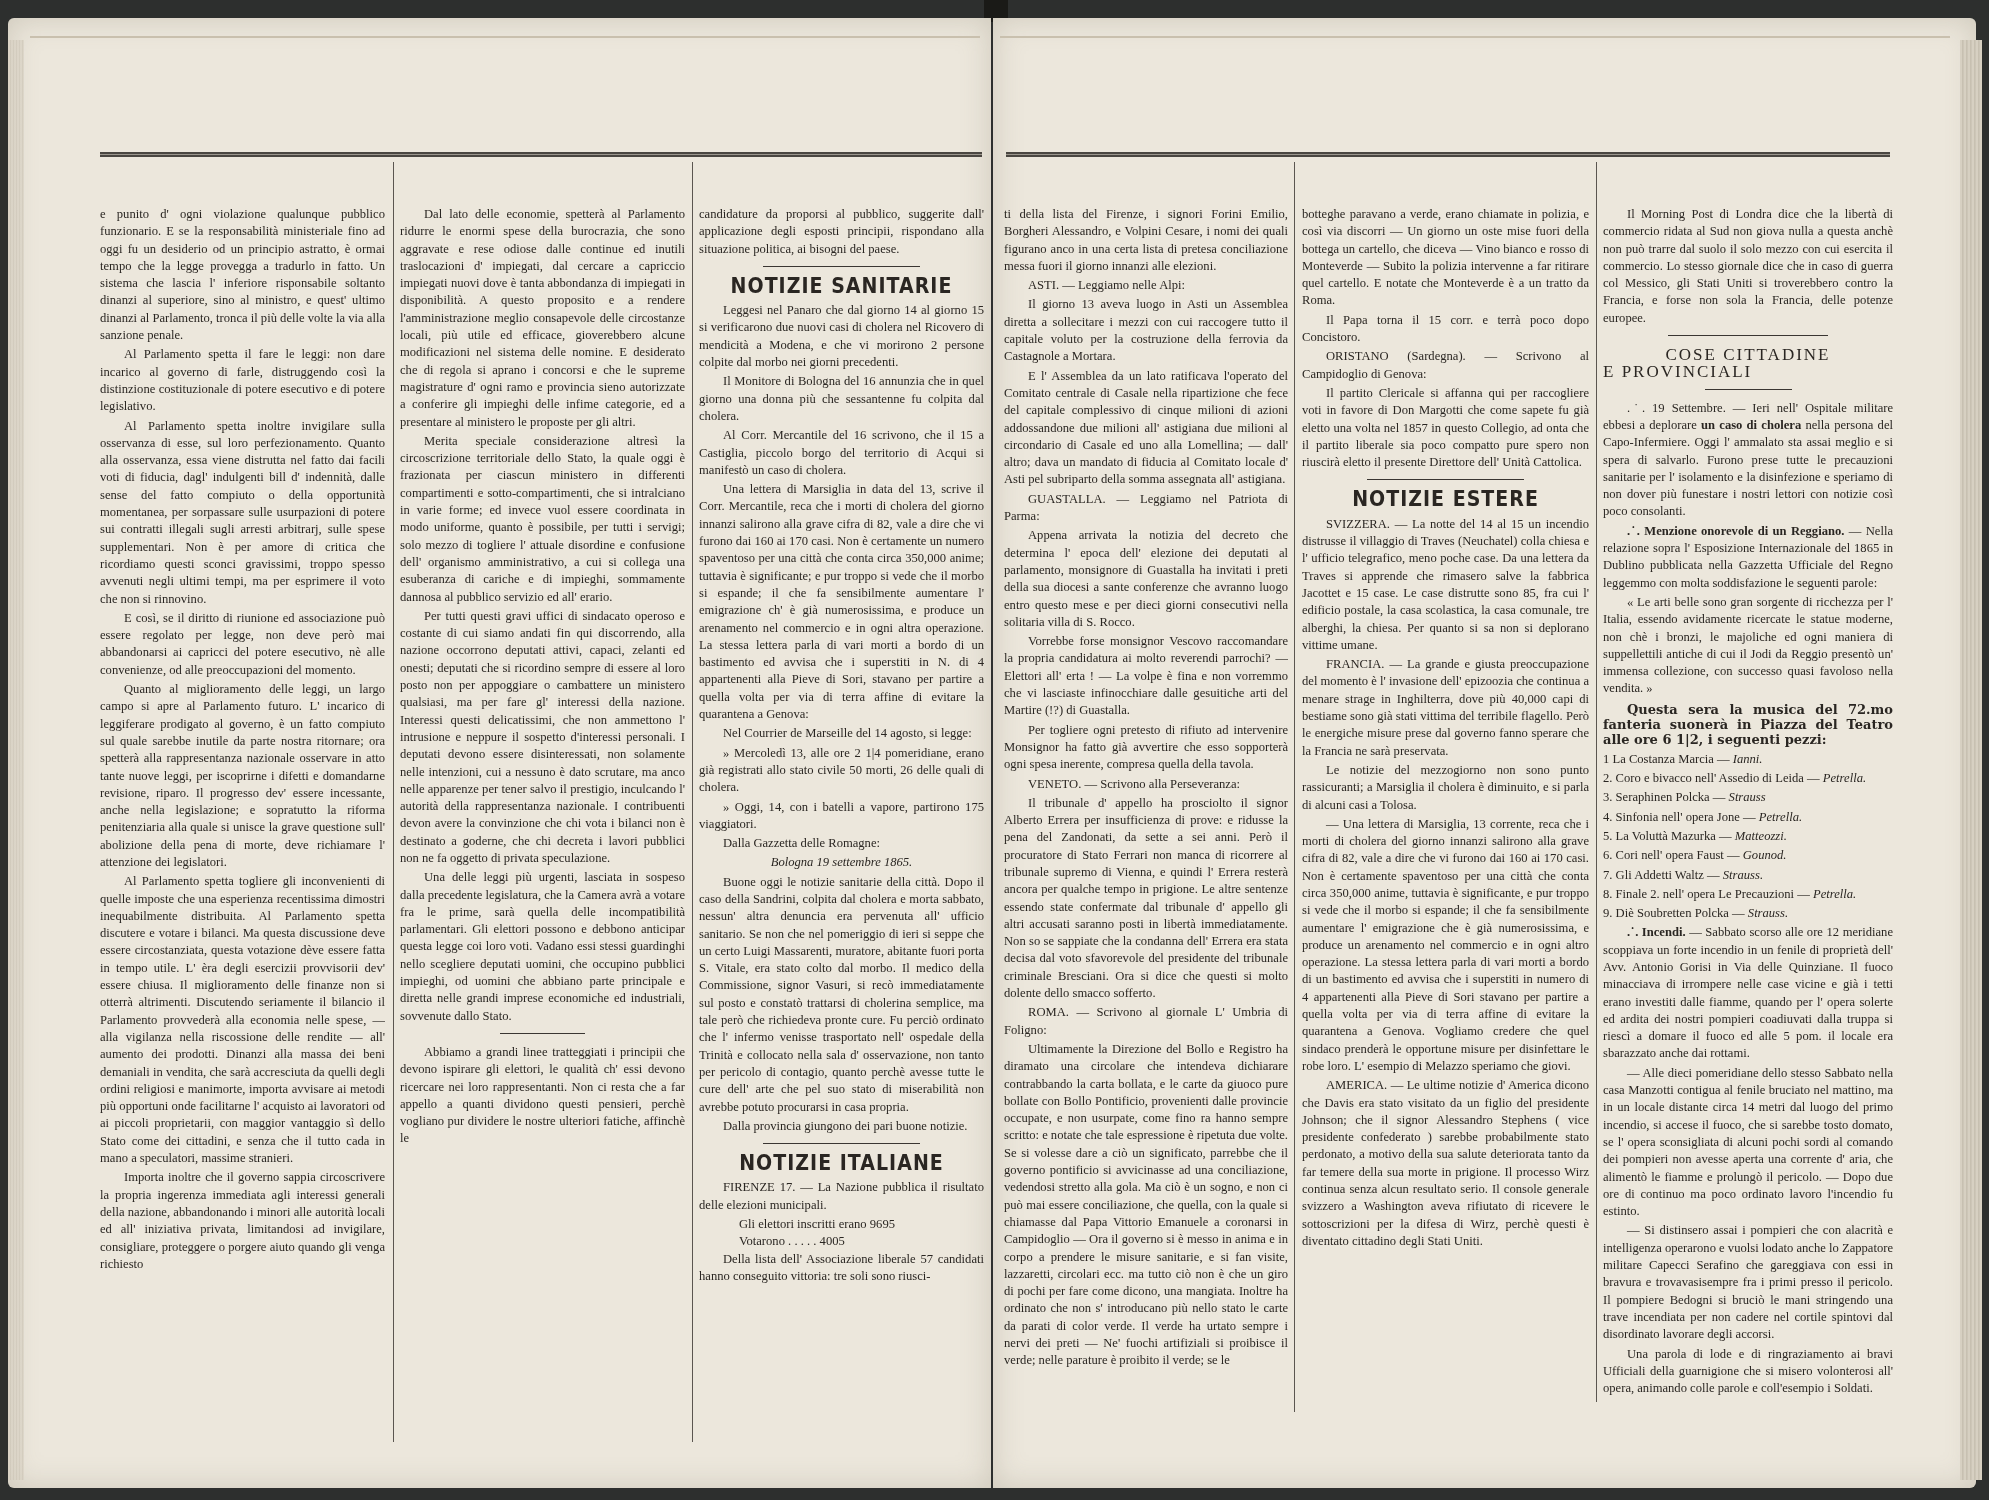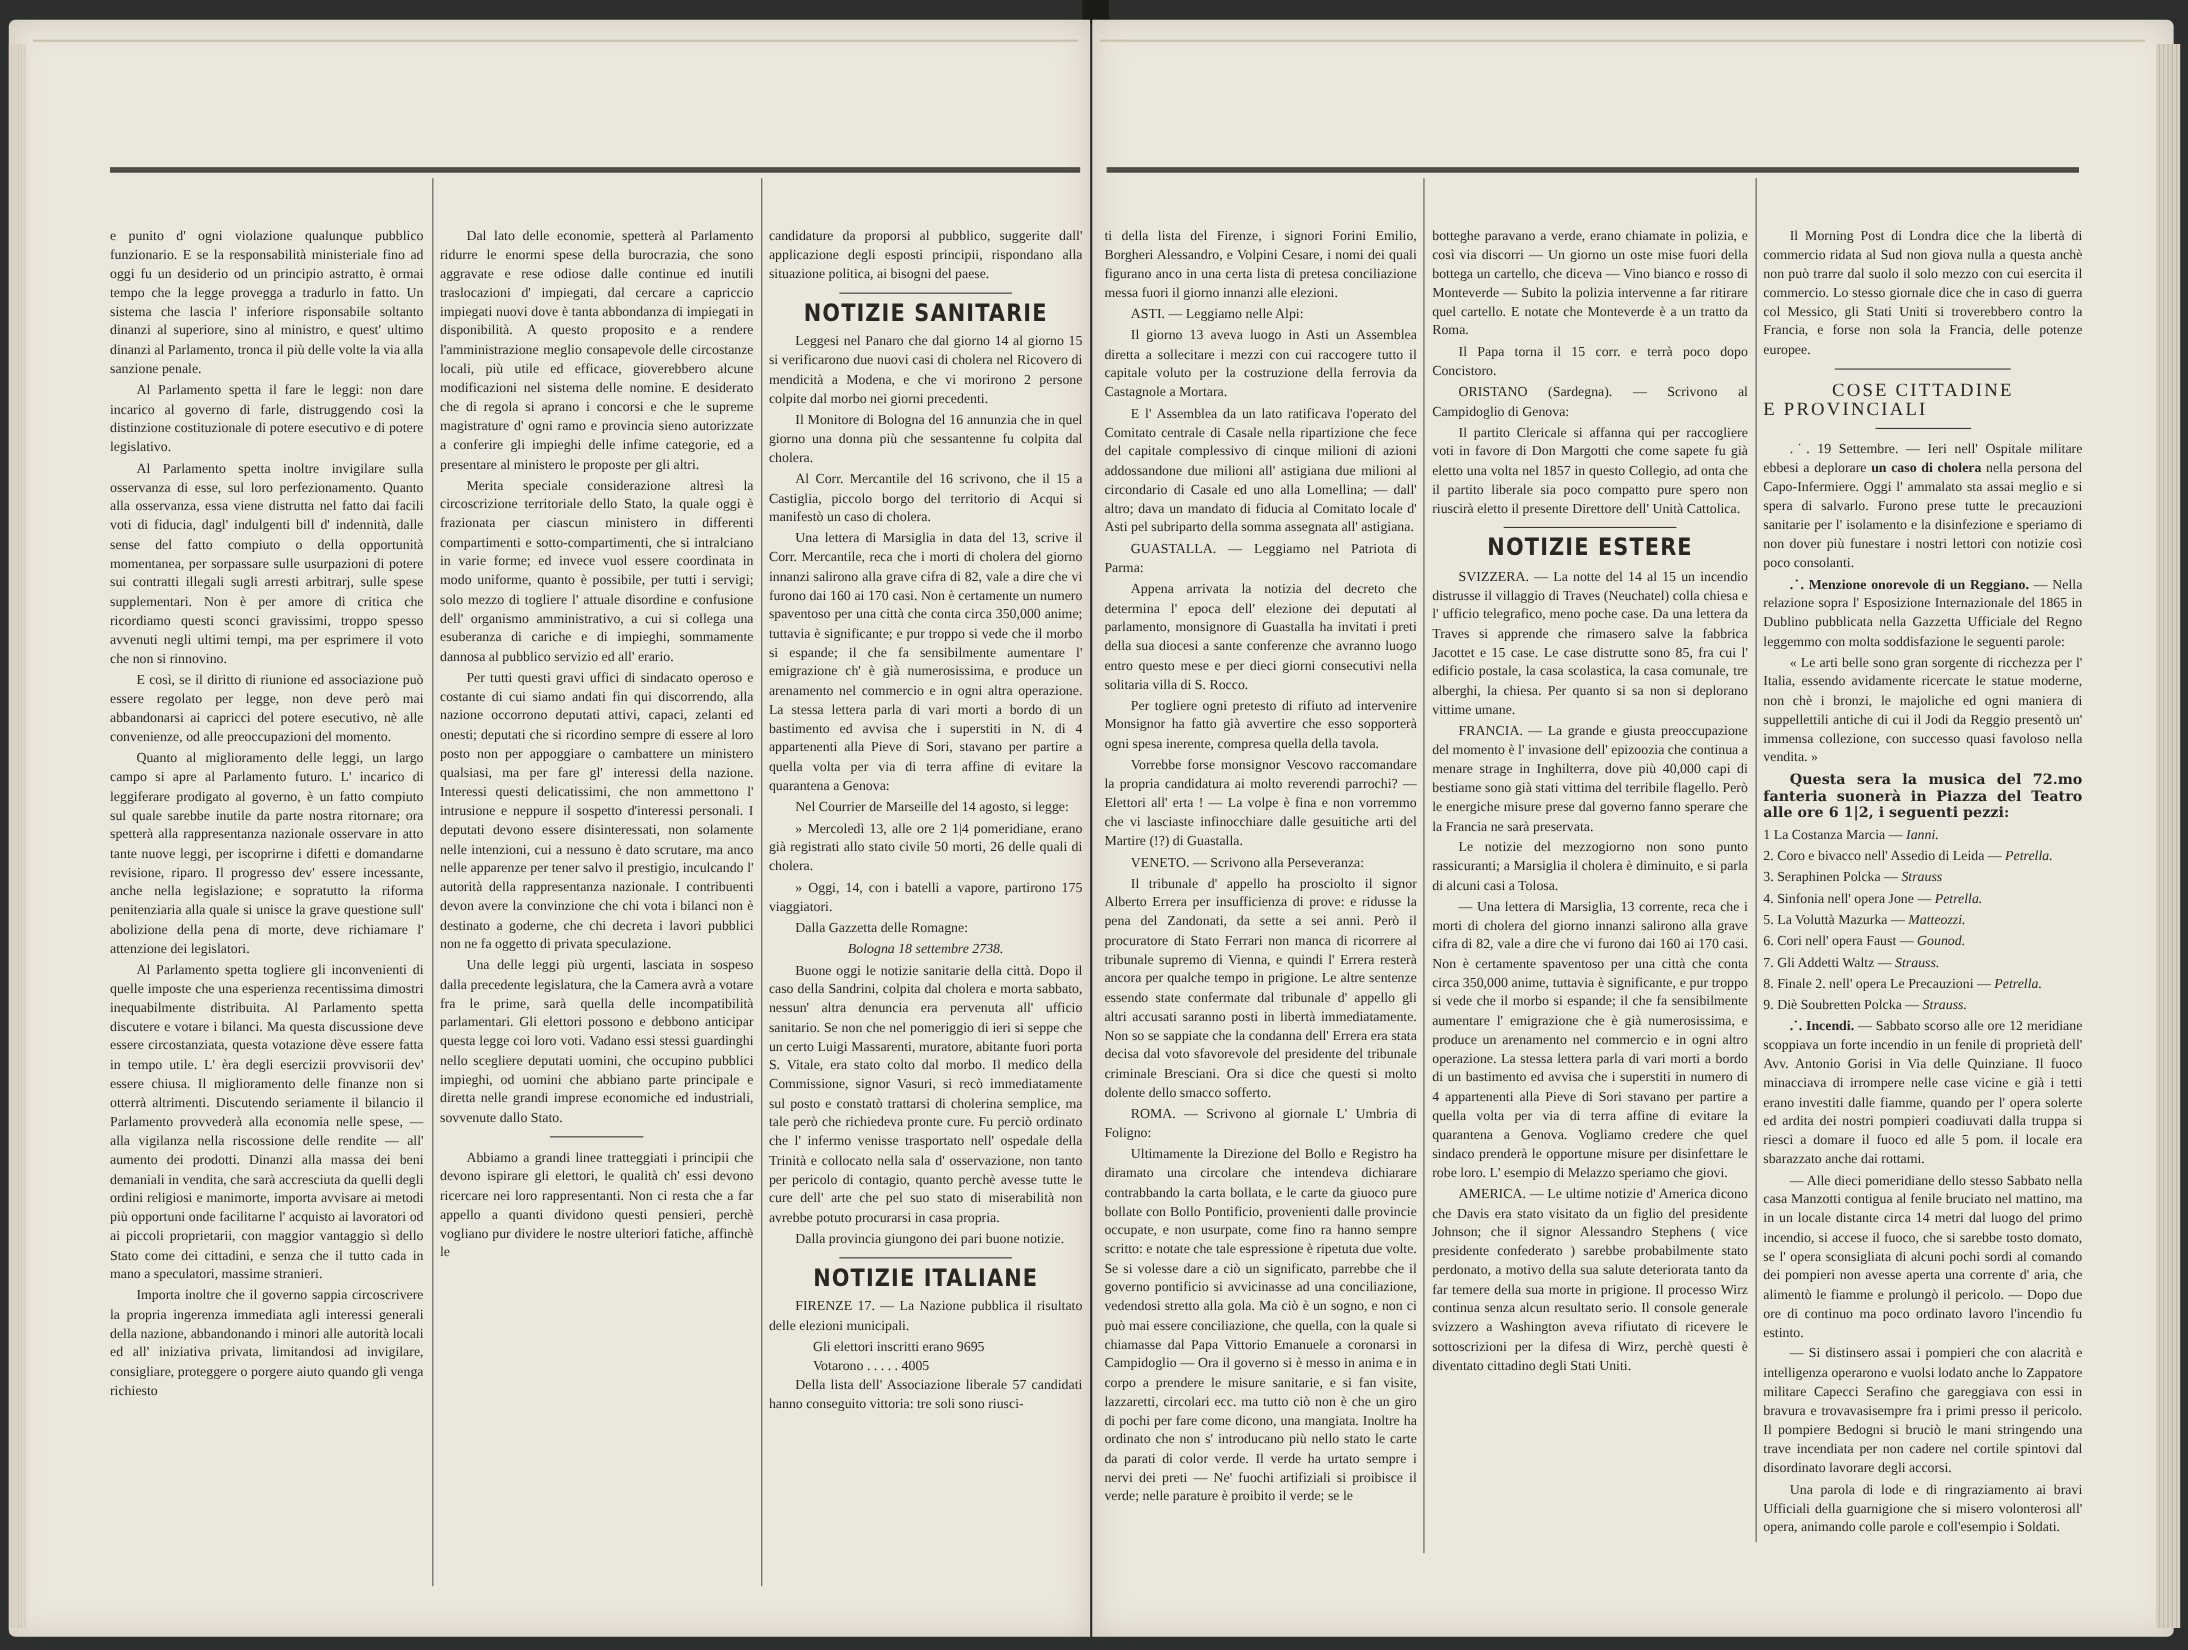--- a/index.html
+++ b/index.html
@@ -93,40 +93,40 @@
   <div class="sep"></div>
   <div class="h-section">NOTIZIE SANITARIE</div>
   <p>Leggesi nel Panaro che dal giorno 14 al giorno 15 si verificarono due nuovi casi di cholera nel Ricovero di mendicità a Modena, e che vi morirono 2 persone colpite dal morbo nei giorni precedenti.</p>
   <p>Il Monitore di Bologna del 16 annunzia che in quel giorno una donna più che sessantenne fu colpita dal cholera.</p>
   <p>Al Corr. Mercantile del 16 scrivono, che il 15 a Castiglia, piccolo borgo del territorio di Acqui si manifestò un caso di cholera.</p>
   <p>Una lettera di Marsiglia in data del 13, scrive il Corr. Mercantile, reca che i morti di cholera del giorno innanzi salirono alla grave cifra di 82, vale a dire che vi furono dai 160 ai 170 casi. Non è certamente un numero spaventoso per una città che conta circa 350,000 anime; tuttavia è significante; e pur troppo si vede che il morbo si espande; il che fa sensibilmente aumentare l' emigrazione ch' è già numerosissima, e produce un arenamento nel commercio e in ogni altra operazione. La stessa lettera parla di vari morti a bordo di un bastimento ed avvisa che i superstiti in N. di 4 appartenenti alla Pieve di Sori, stavano per partire a quella volta per via di terra affine di evitare la quarantena a Genova:</p>
   <p>Nel Courrier de Marseille del 14 agosto, si legge:</p>
   <p>» Mercoledì 13, alle ore 2 1|4 pomeridiane, erano già registrati allo stato civile 50 morti, 26 delle quali di cholera.</p>
   <p>» Oggi, 14, con i batelli a vapore, partirono 175 viaggiatori.</p>
   <p>Dalla Gazzetta delle Romagne:</p>
-  <p class="center">Bologna 18 settembre 2738.</p>
+  <p class="center">Bologna 19 settembre 1865.</p>
   <p>Buone oggi le notizie sanitarie della città. Dopo il caso della Sandrini, colpita dal cholera e morta sabbato, nessun' altra denuncia era pervenuta all' ufficio sanitario. Se non che nel pomeriggio di ieri si seppe che un certo Luigi Massarenti, muratore, abitante fuori porta S. Vitale, era stato colto dal morbo. Il medico della Commissione, signor Vasuri, si recò immediatamente sul posto e constatò trattarsi di cholerina semplice, ma tale però che richiedeva pronte cure. Fu perciò ordinato che l' infermo venisse trasportato nell' ospedale della Trinità e collocato nella sala d' osservazione, non tanto per pericolo di contagio, quanto perchè avesse tutte le cure dell' arte che pel suo stato di miserabilità non avrebbe potuto procurarsi in casa propria.</p>
   <p>Dalla provincia giungono dei pari buone notizie.</p>
   <div class="sep"></div>
   <div class="h-section">NOTIZIE ITALIANE</div>
   <p>FIRENZE 17. — La Nazione pubblica il risultato delle elezioni municipali.</p>
   <p style="text-indent:40px;margin:0;"><span>Gli elettori inscritti erano</span> <span>9695</span></p>
   <p style="text-indent:40px;margin:0;"><span>Votarono . . . . .</span> <span>4005</span></p>
   <p>Della lista dell' Associazione liberale 57 candidati hanno conseguito vittoria: tre soli sono riusci-</p>
 </div>
 
 <div class="col" style="left:1004px;width:284px;height:1250px;">
   <p class="noind">ti della lista del Firenze, i signori Forini Emilio, Borgheri Alessandro, e Volpini Cesare, i nomi dei quali figurano anco in una certa lista di pretesa conciliazione messa fuori il giorno innanzi alle elezioni.</p>
   <p>ASTI. — Leggiamo nelle Alpi:</p>
   <p>Il giorno 13 aveva luogo in Asti un Assemblea diretta a sollecitare i mezzi con cui raccogere tutto il capitale voluto per la costruzione della ferrovia da Castagnole a Mortara.</p>
   <p>E l' Assemblea da un lato ratificava l'operato del Comitato centrale di Casale nella ripartizione che fece del capitale complessivo di cinque milioni di azioni addossandone due milioni all' astigiana due milioni al circondario di Casale ed uno alla Lomellina; — dall' altro; dava un mandato di fiducia al Comitato locale d' Asti pel subriparto della somma assegnata all' astigiana.</p>
   <p>GUASTALLA. — Leggiamo nel Patriota di Parma:</p>
   <p>Appena arrivata la notizia del decreto che determina l' epoca dell' elezione dei deputati al parlamento, monsignore di Guastalla ha invitati i preti della sua diocesi a sante conferenze che avranno luogo entro questo mese e per dieci giorni consecutivi nella solitaria villa di S. Rocco.</p>
+  <p>Vorrebbe forse monsignor Vescovo raccomandare la propria candidatura ai molto reverendi parrochi? — Elettori all' erta ! — La volpe è fina e non vorremmo che vi lasciaste infinocchiare dalle gesuitiche arti del Martire (!?) di Guastalla.</p>
   <p>Per togliere ogni pretesto di rifiuto ad intervenire Monsignor ha fatto già avvertire che esso sopporterà ogni spesa inerente, compresa quella della tavola.</p>
-  <p>Vorrebbe forse monsignor Vescovo raccomandare la propria candidatura ai molto reverendi parrochi? — Elettori all' erta ! — La volpe è fina e non vorremmo che vi lasciaste infinocchiare dalle gesuitiche arti del Martire (!?) di Guastalla.</p>
   <p>VENETO. — Scrivono alla Perseveranza:</p>
   <p>Il tribunale d' appello ha prosciolto il signor Alberto Errera per insufficienza di prove: e ridusse la pena del Zandonati, da sette a sei anni. Però il procuratore di Stato Ferrari non manca di ricorrere al tribunale supremo di Vienna, e quindi l' Errera resterà ancora per qualche tempo in prigione. Le altre sentenze essendo state confermate dal tribunale d' appello gli altri accusati saranno posti in libertà immediatamente. Non so se sappiate che la condanna dell' Errera era stata decisa dal voto sfavorevole del presidente del tribunale criminale Bresciani. Ora si dice che questi si molto dolente dello smacco sofferto.</p>
   <p>ROMA. — Scrivono al giornale L' Umbria di Foligno:</p>
   <p>Ultimamente la Direzione del Bollo e Registro ha diramato una circolare che intendeva dichiarare contrabbando la carta bollata, e le carte da giuoco pure bollate con Bollo Pontificio, provenienti dalle provincie occupate, e non usurpate, come fino ra hanno sempre scritto: e notate che tale espressione è ripetuta due volte. Se si volesse dare a ciò un significato, parrebbe che il governo pontificio si avvicinasse ad una conciliazione, vedendosi stretto alla gola. Ma ciò è un sogno, e non ci può mai essere conciliazione, che quella, con la quale si chiamasse dal Papa Vittorio Emanuele a coronarsi in Campidoglio — Ora il governo si è messo in anima e in corpo a prendere le misure sanitarie, e si fan visite, lazzaretti, circolari ecc. ma tutto ciò non è che un giro di pochi per fare come dicono, una mangiata. Inoltre ha ordinato che non s' introducano più nello stato le carte da parati di color verde. Il verde ha urtato sempre i nervi dei preti — Ne' fuochi artifiziali si proibisce il verde; nelle parature è proibito il verde; se le</p>
 </div>
 
 <div class="col" style="left:1302px;width:287px;height:1250px;">
   <p class="noind">botteghe paravano a verde, erano chiamate in polizia, e così via discorri — Un giorno un oste mise fuori della bottega un cartello, che diceva — Vino bianco e rosso di Monteverde — Subito la polizia intervenne a far ritirare quel cartello. E notate che Monteverde è a un tratto da Roma.</p>
   <p>Il Papa torna il 15 corr. e terrà poco dopo Concistoro.</p>
   <p>ORISTANO (Sardegna). — Scrivono al Campidoglio di Genova:</p>

